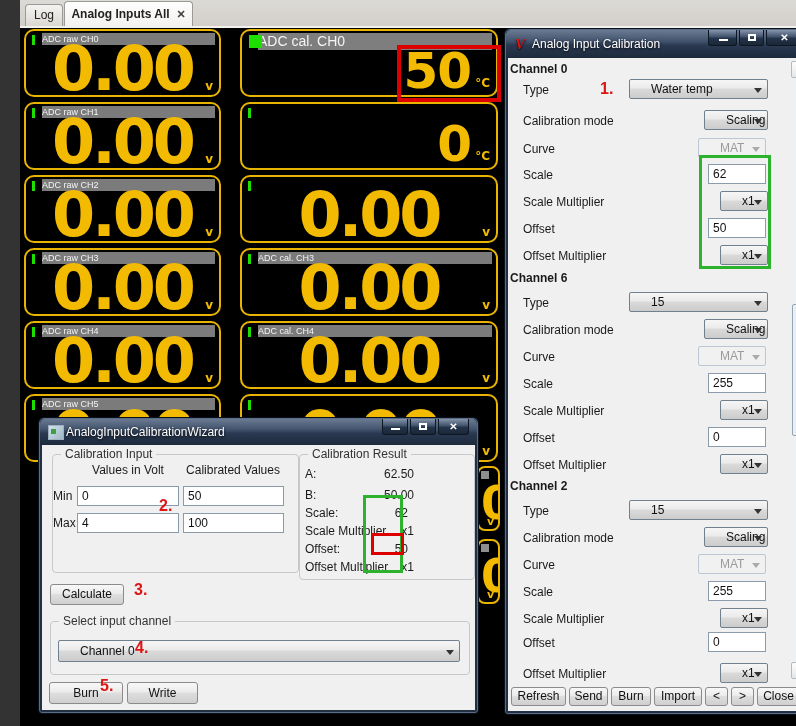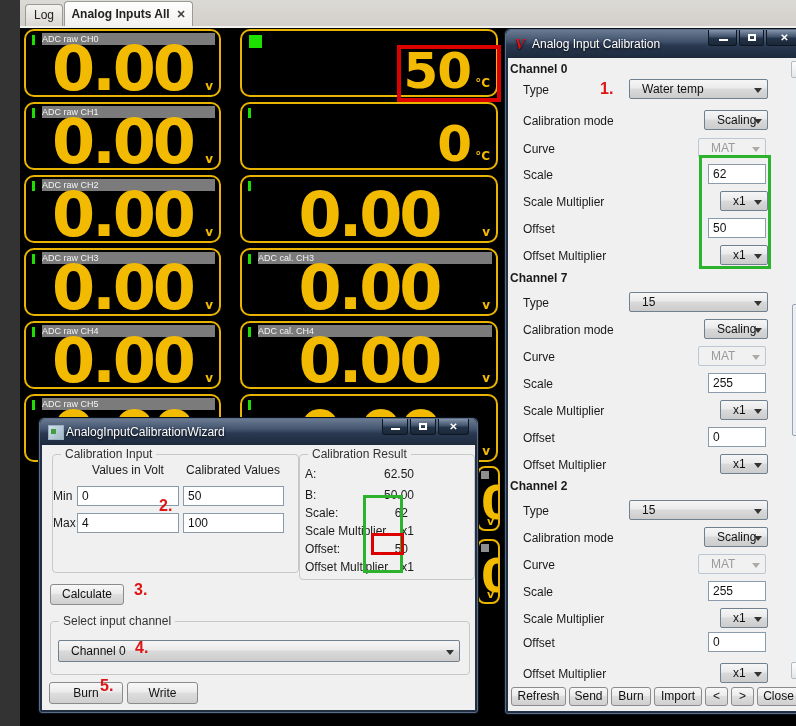--- a/index.html
+++ b/index.html
@@ -50,21 +50,21 @@
   .g-min{position:absolute;left:50%;bottom:4px;width:9px;height:2px;margin-left:-4px;background:#fff;}
   .g-max{position:absolute;left:50%;top:4px;width:8px;height:7px;margin-left:-4px;border:2px solid #fff;box-sizing:border-box;}
   .g-x{font:bold 10px "Liberation Sans",sans-serif;line-height:15px;}
   .client{position:absolute;left:3px;right:3px;bottom:3px;background:#f0f0f0;}
 
   
   .lbl{position:absolute;font-size:12px;color:#1a1a1a;white-space:nowrap;}
   .hdr{font-weight:bold;}
   .combo{position:absolute;box-sizing:border-box;height:20px;border:1px solid #70808f;border-radius:2px;
        background:linear-gradient(#f6f6f6,#eaeaea 45%,#dadada 50%,#cccccc);
-       font-size:12px;line-height:18px;padding-left:12px;color:#111;}
+       font-size:12px;line-height:18px;padding-left:21px;color:#111;}
   .combo .arr{position:absolute;right:5px;top:8px;width:0;height:0;
        border-left:4px solid transparent;border-right:4px solid transparent;border-top:5px solid #333;}
   .combo.disabled{background:#f1f1f1;color:#9b9b9b;border-color:#bdc7d1;}
   .combo.disabled .arr{border-top-color:#aaa;}
   .txt{position:absolute;box-sizing:border-box;height:20px;border:1px solid #8a9cab;background:#fff;
        font:12px "Liberation Sans",sans-serif;padding:0 0 0 4px;color:#111;}
   .btn{position:absolute;box-sizing:border-box;border:1px solid #8b8b8b;border-radius:3px;
        background:linear-gradient(#f8f8f8,#ebebeb 45%,#dedede 50%,#cfcfcf);
        font-size:12px;color:#111;text-align:center;}
   .grp{position:absolute;border:1px solid #c5c9cb;border-radius:4px;}
@@ -139,20 +139,21 @@
   </div>
   <div class="panel" style="left:4px;top:394px;width:197px;height:68px">
     <div class="led"></div>
     <div class="phead">ADC raw CH5</div>
     <div class="pval">0.00</div>
     <div class="punit">v</div>
   </div>
 
   <div class="panel" style="left:220px;top:29px;width:258px;height:68px">
     <div class="led big"></div>
+    <div class="phead big">ADC cal. CH0</div>
     <div class="pval rsm">50</div>
     <div class="punit" style="bottom:5px">°C</div>
   </div>
   <div class="panel" style="left:220px;top:102px;width:258px;height:68px">
     <div class="led"></div>
     <div class="pval rsm">0</div>
     <div class="punit" style="bottom:5px">°C</div>
   </div>
   <div class="panel" style="left:220px;top:175px;width:258px;height:68px">
     <div class="led"></div>
@@ -279,21 +280,21 @@
       <div class="combo" style="left:212px;top:133px;width:48px">
         <span>x1</span><span class="arr"></span>
       </div>
       <div class="lbl" style="left:15px;top:164px">Offset</div>
       <input class="txt" style="left: 200px; top: 160px; width: 58px;" value="50">
       <div class="lbl" style="left:15px;top:191px">Offset Multiplier</div>
       <div class="combo" style="left:212px;top:187px;width:48px">
         <span>x1</span><span class="arr"></span>
       </div>
 
-      <div class="lbl hdr" style="left:2px;top:213px">Channel 7</div>
+      <div class="lbl hdr" style="left:2px;top:213px">Channel 6</div>
       <div class="lbl" style="left:15px;top:238px">Type</div>
       <div class="combo" style="left:121px;top:234px;width:139px">
         <span>15</span><span class="arr"></span>
       </div>
       <div class="lbl" style="left:15px;top:265px">Calibration mode</div>
       <div class="combo" style="left:196px;top:261px;width:64px">
         <span>Scaling</span><span class="arr"></span>
       </div>
       <div class="lbl" style="left:15px;top:292px">Curve</div>
       <div class="combo disabled" style="left:190px;top:288px;width:68px">

